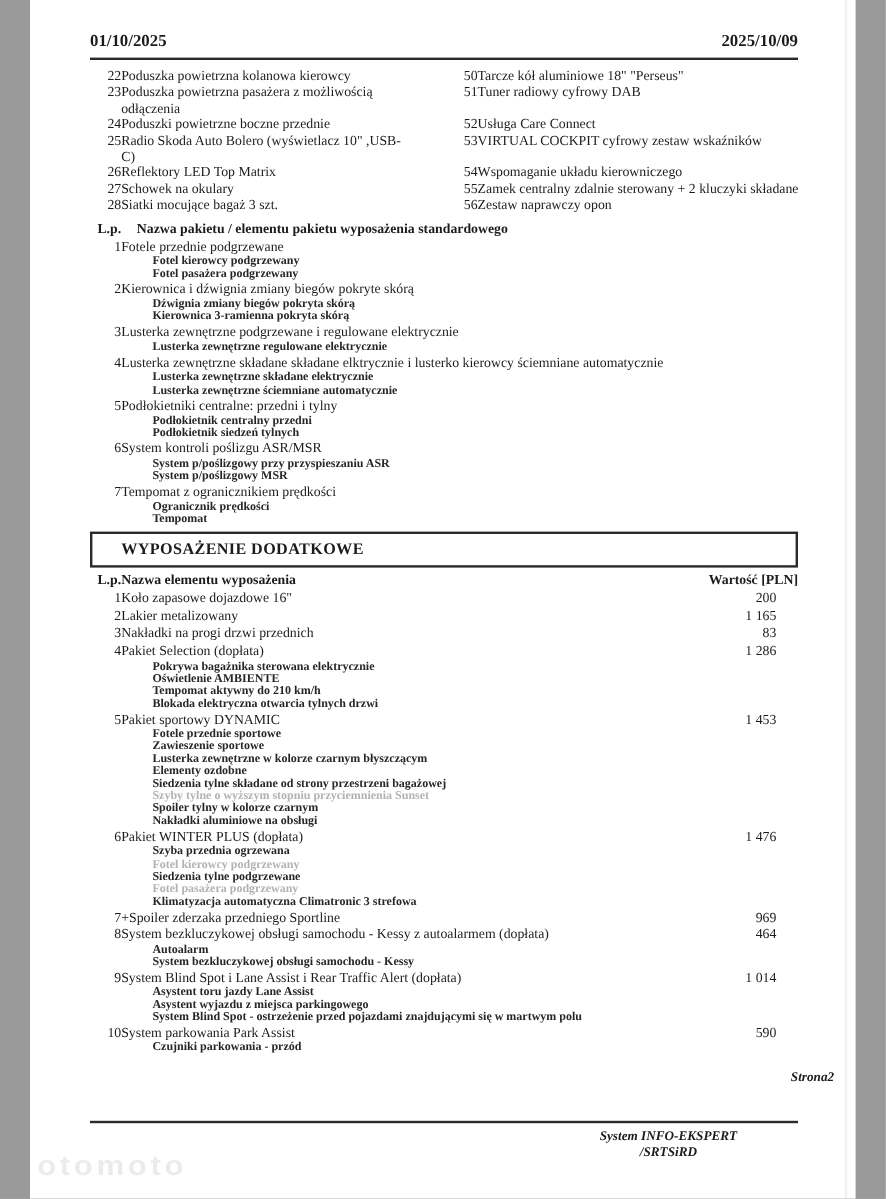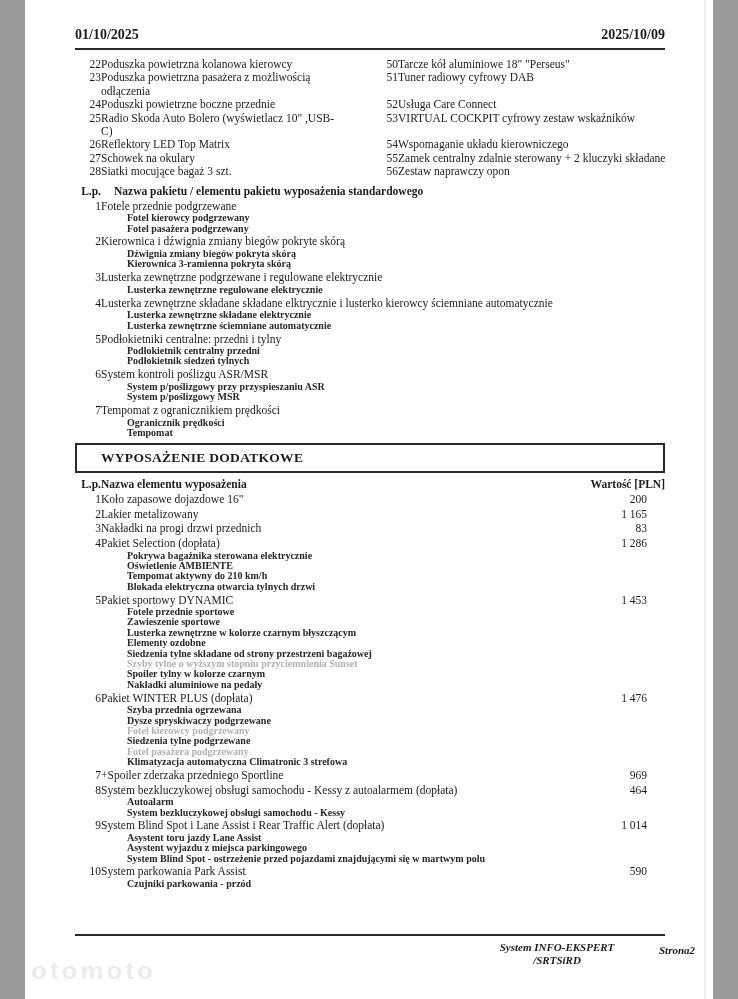--- a/index.html
+++ b/index.html
@@ -44,21 +44,21 @@
   .add-head .title { flex:1; }
   .val-head { text-align:right; }
   .add-item-main { display:flex; font-size:11.5px; line-height:13.4px; margin-top:1.4px; }
   .add-item-main .title { flex:1; }
   .value { width:100px; text-align:right; padding-right:18px; flex-shrink:0; }
 
   
   .footer-rule { position:absolute; left:50px; right:48px; top:934px; border-top:2px solid #2a2a2a; }
   .footer-system { position:absolute; left:444px; top:941px; width:176px; text-align:center;
                    font-weight:bold; font-style:italic; font-size:11px; line-height:13px; }
-  .footer-page { position:absolute; left:634px; top:944px; width:60px; display:flex;
+  .footer-page { position:absolute; left:634px; top:892px; width:60px; display:flex;
                  font-weight:bold; font-style:italic; font-size:11px; }
   .watermark { position:absolute; left:6px; top:956px; font-family:"Liberation Sans","DejaVu Sans",sans-serif;
                font-weight:bold; font-size:26px; letter-spacing:3px; color:rgba(60,60,60,0.10);
                transform:scaleY(0.9); }
 </style>
 </head>
 <body>
 
 <div class="page">
   <div class="scan-edge"></div>
@@ -253,30 +253,29 @@
             <span class="title">Pakiet sportowy DYNAMIC</span>
             <span class="value">1 453</span>
           </div>
           <div class="sub">Fotele przednie sportowe</div>
           <div class="sub">Zawieszenie sportowe</div>
           <div class="sub">Lusterka zewnętrzne w kolorze czarnym błyszczącym</div>
           <div class="sub">Elementy ozdobne</div>
           <div class="sub">Siedzenia tylne składane od strony przestrzeni bagażowej</div>
           <div class="sub faded">Szyby tylne o wyższym stopniu przyciemnienia Sunset</div>
           <div class="sub">Spoiler tylny w kolorze czarnym</div>
-          <div class="sub">Nakładki aluminiowe na pedały</div>
+          <div class="sub">Nakładki aluminiowe na obsługi</div>
         </div>
         <div class="item">
           <div class="add-item-main">
             <span class="num">6</span>
             <span class="title">Pakiet WINTER PLUS (dopłata)</span>
             <span class="value">1 476</span>
           </div>
           <div class="sub">Szyba przednia ogrzewana</div>
-          <div class="sub">Dysze spryskiwaczy podgrzewane</div>
           <div class="sub faded">Fotel kierowcy podgrzewany</div>
           <div class="sub">Siedzenia tylne podgrzewane</div>
           <div class="sub faded">Fotel pasażera podgrzewany</div>
           <div class="sub">Klimatyzacja automatyczna Climatronic 3 strefowa</div>
         </div>
         <div class="item">
           <div class="add-item-main">
             <span class="num">7</span>
             <span class="title">+Spoiler zderzaka przedniego Sportline</span>
             <span class="value">969</span>

